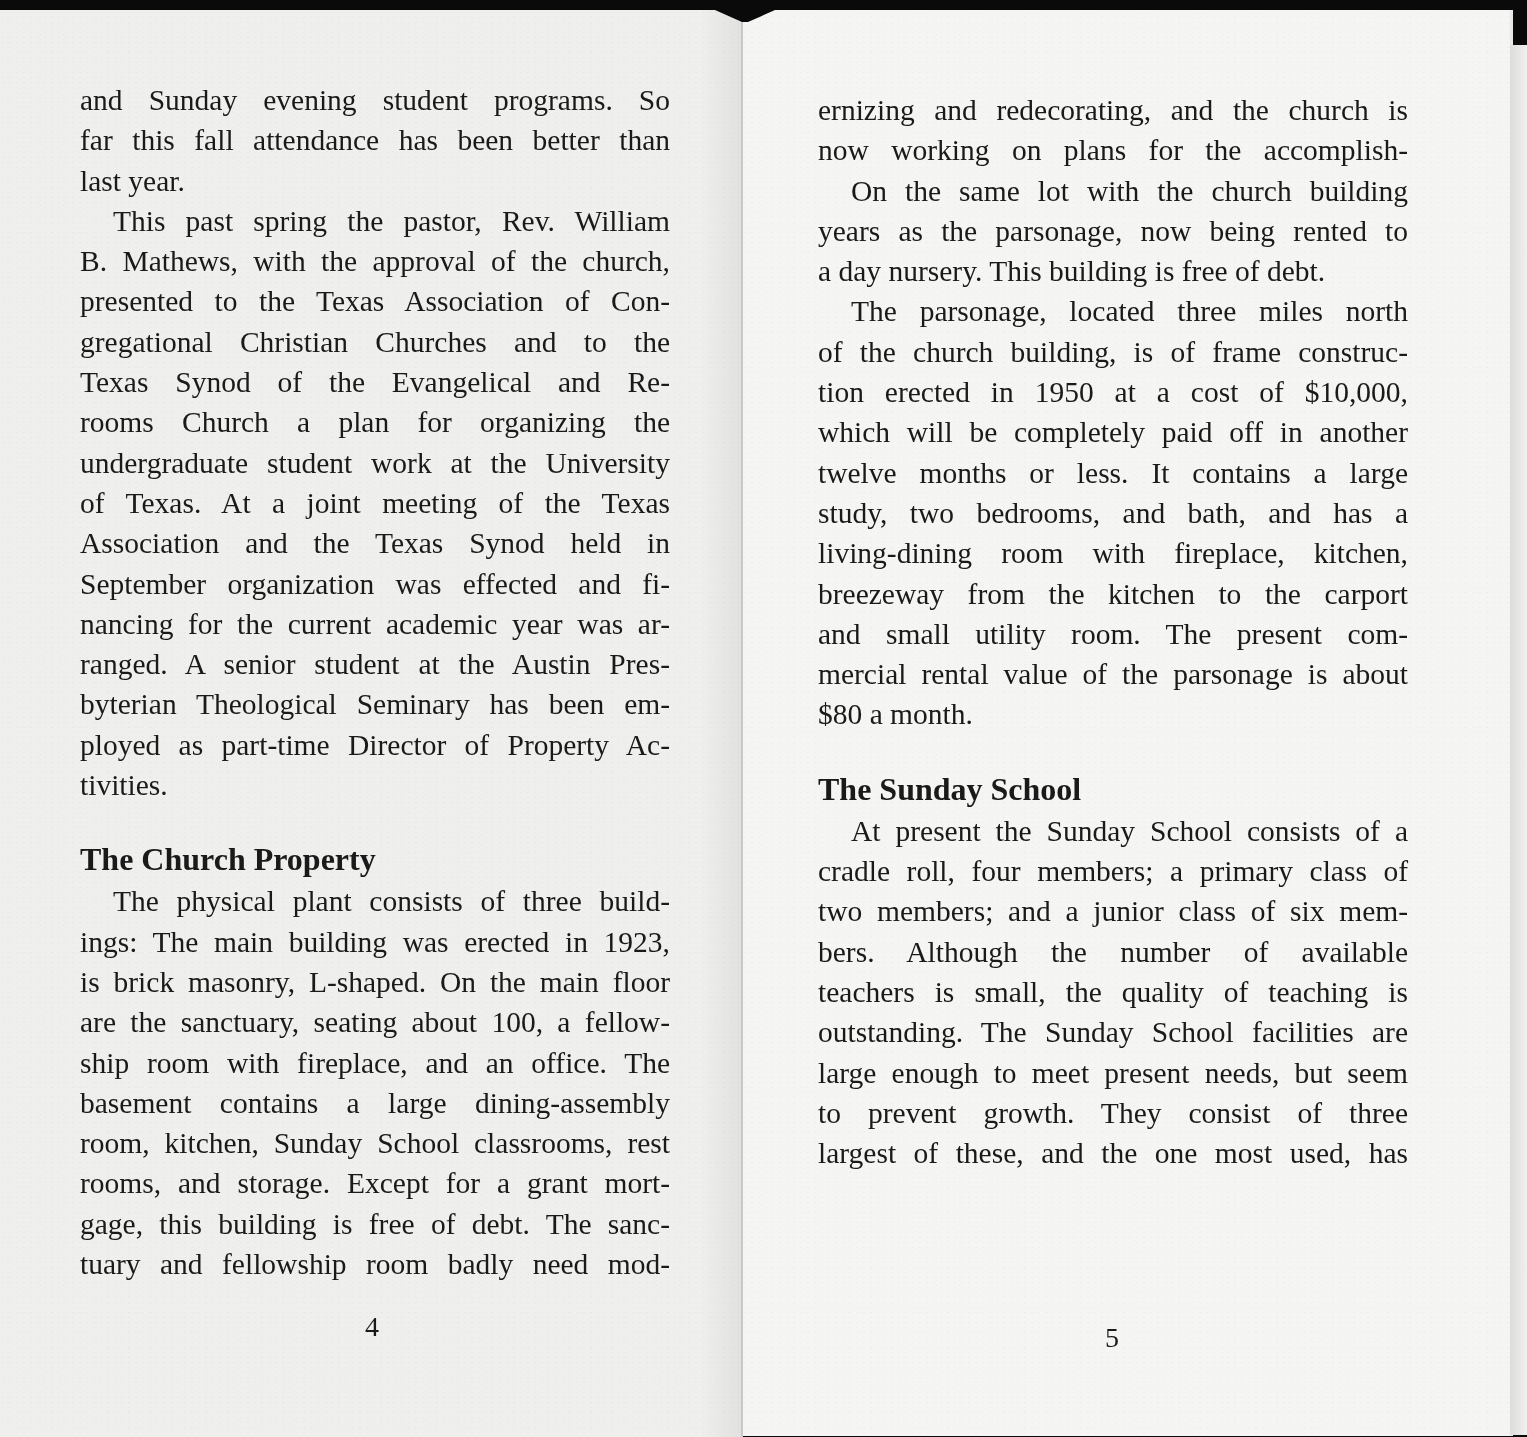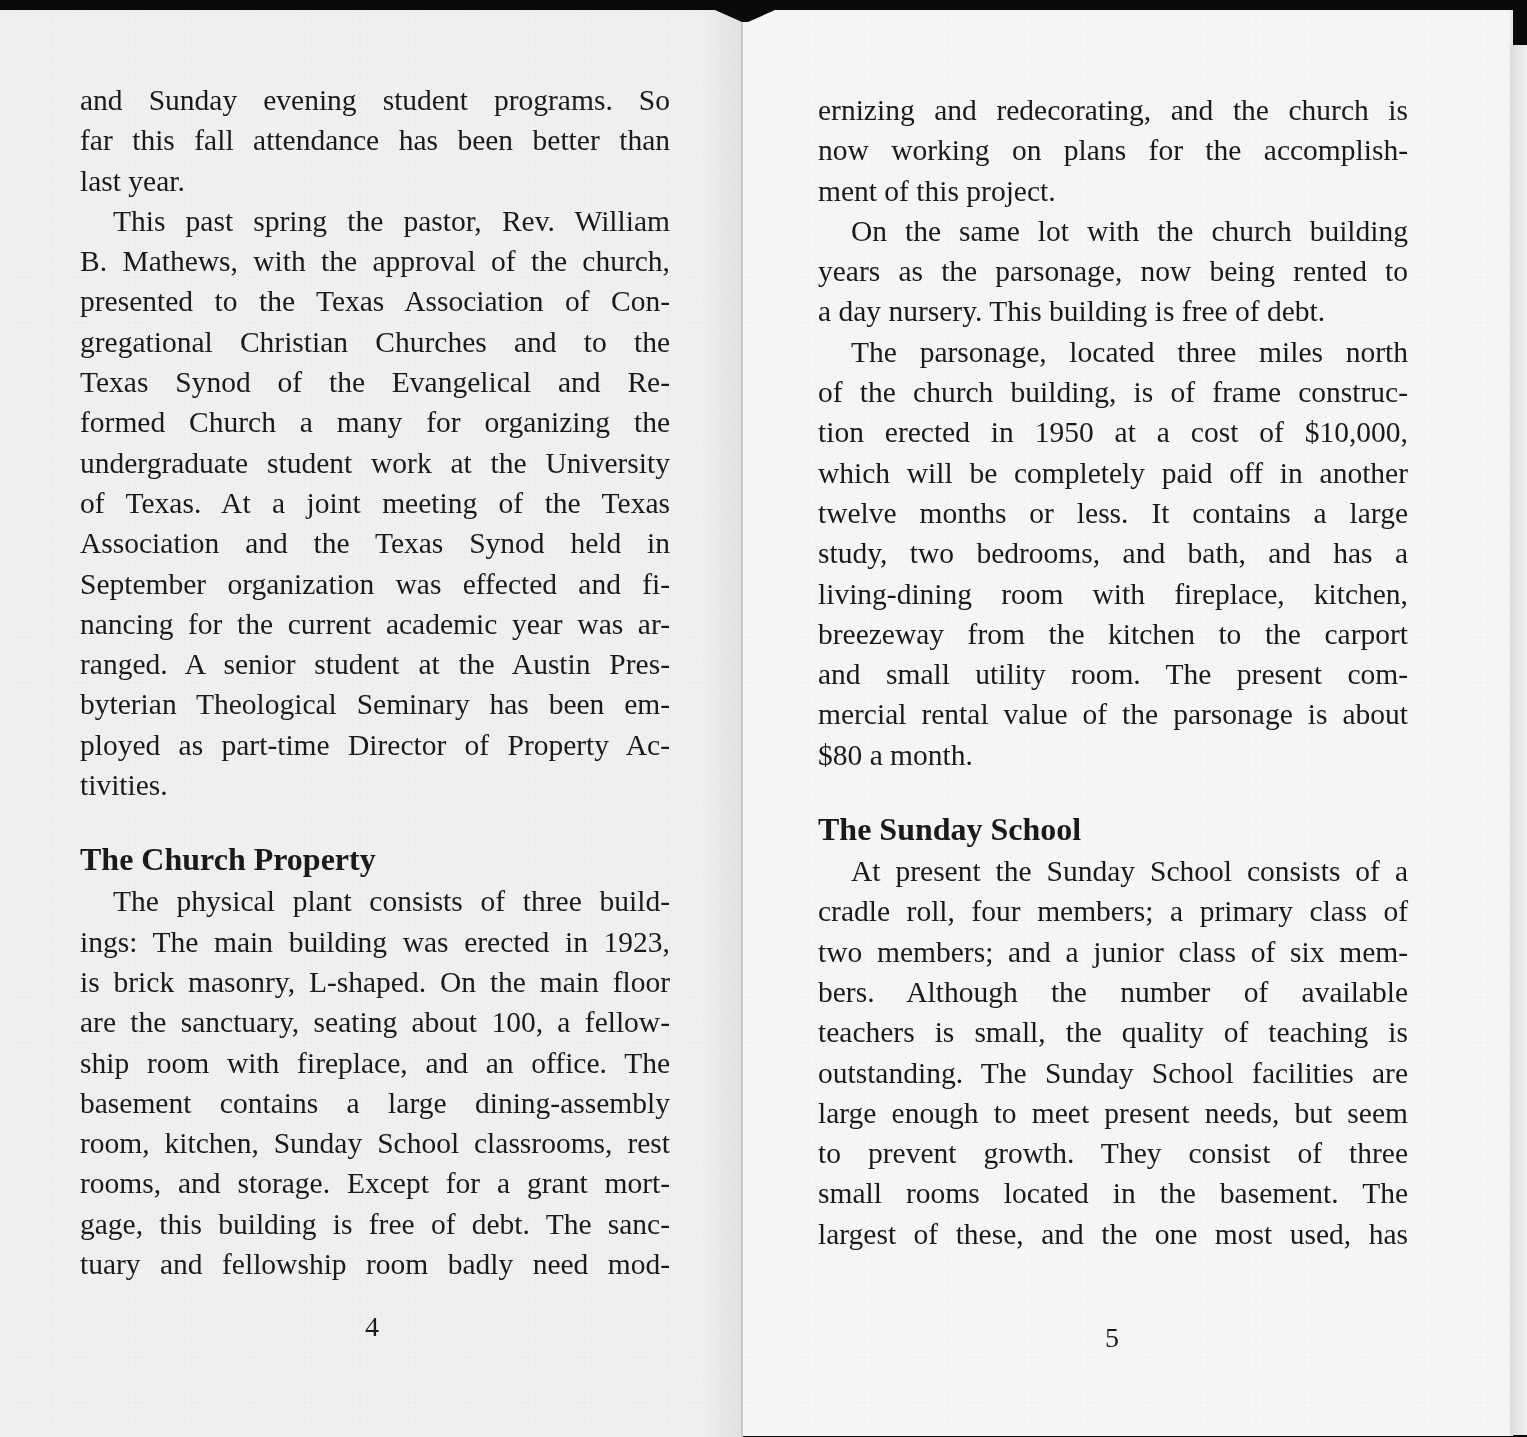--- a/index.html
+++ b/index.html
@@ -69,21 +69,21 @@
       <span class="line">and Sunday evening student programs. So</span>
       <span class="line">far this fall attendance has been better than</span>
       <span class="line last">last year.</span>
     </div>
     <div>
       <span class="line indent">This past spring the pastor, Rev. William</span>
       <span class="line">B. Mathews, with the approval of the church,</span>
       <span class="line">presented to the Texas Association of Con-</span>
       <span class="line">gregational Christian Churches and to the</span>
       <span class="line">Texas Synod of the Evangelical and Re-</span>
-      <span class="line">formed Church a many for organizing the</span>
+      <span class="line">rooms Church a plan for organizing the</span>
       <span class="line">undergraduate student work at the University</span>
       <span class="line">of Texas. At a joint meeting of the Texas</span>
       <span class="line">Association and the Texas Synod held in</span>
       <span class="line">September organization was effected and fi-</span>
       <span class="line">nancing for the current academic year was ar-</span>
       <span class="line">ranged. A senior student at the Austin Pres-</span>
       <span class="line">byterian Theological Seminary has been em-</span>
       <span class="line">ployed as part-time Director of Property Ac-</span>
       <span class="line last">tivities.</span>
     </div>
@@ -100,21 +100,20 @@
       <span class="line">gage, this building is free of debt. The sanc-</span>
       <span class="line">tuary and fellowship room badly need mod-</span>
     </div>
   </div>
   <div class="page-number pn-left">4</div>
 
   <div class="column col-right">
     <div>
       <span class="line">ernizing and redecorating, and the church is</span>
       <span class="line">now working on plans for the accomplish-</span>
-      <span class="line last">ment of this project.</span>
     </div>
     <div>
       <span class="line indent">On the same lot with the church building</span>
       <span class="line">years as the parsonage, now being rented to</span>
       <span class="line last">a day nursery. This building is free of debt.</span>
     </div>
     <div>
       <span class="line indent">The parsonage, located three miles north</span>
       <span class="line">of the church building, is of frame construc-</span>
       <span class="line">tion erected in 1950 at a cost of $10,000,</span>
@@ -130,20 +129,19 @@
     <h2 class="heading">The Sunday School</h2>
     <div>
       <span class="line indent">At present the Sunday School consists of a</span>
       <span class="line">cradle roll, four members; a primary class of</span>
       <span class="line">two members; and a junior class of six mem-</span>
       <span class="line">bers. Although the number of available</span>
       <span class="line">teachers is small, the quality of teaching is</span>
       <span class="line">outstanding. The Sunday School facilities are</span>
       <span class="line">large enough to meet present needs, but seem</span>
       <span class="line">to prevent growth. They consist of three</span>
-      <span class="line">small rooms located in the basement. The</span>
       <span class="line">largest of these, and the one most used, has</span>
     </div>
   </div>
   <div class="page-number pn-right">5</div>
 
   <div class="bottom-bar"></div>
 </div>
 
 </body></html>

